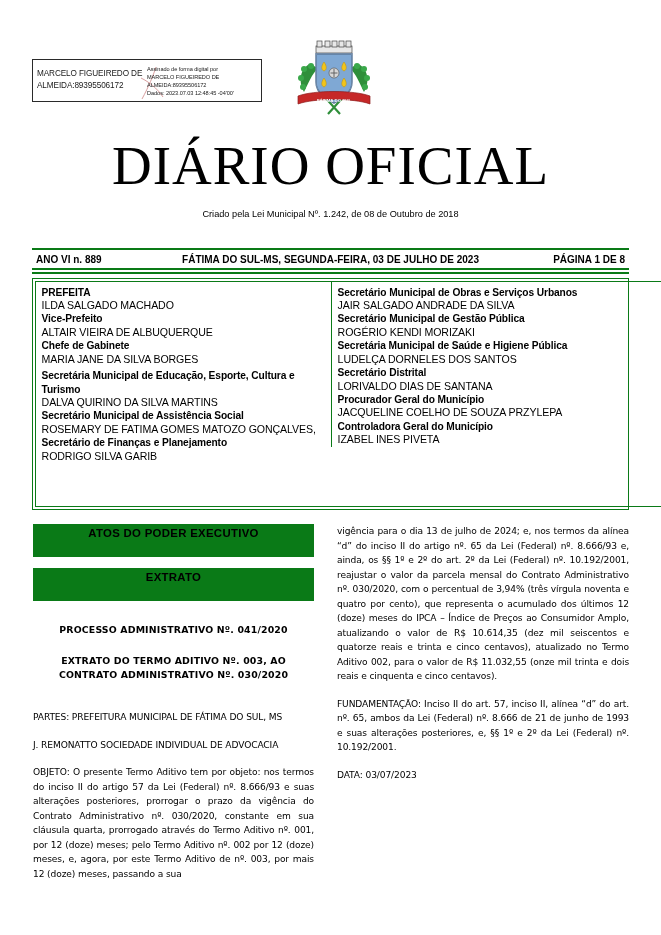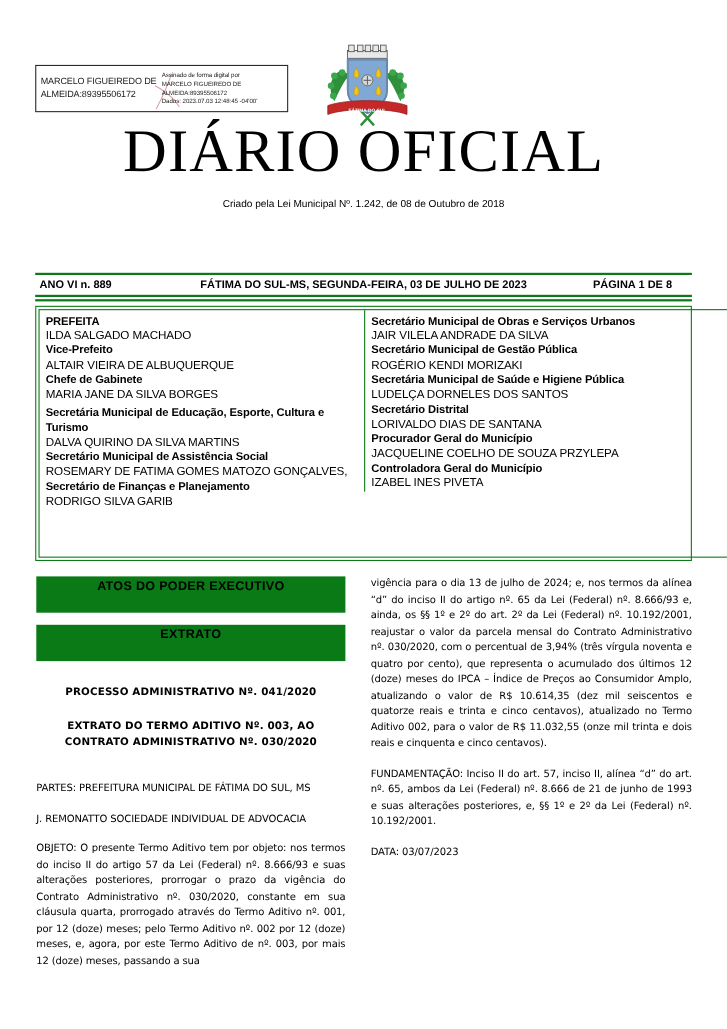--- a/index.html
+++ b/index.html
@@ -68,21 +68,21 @@
     left: 292px;
     top: 38px;
     width: 84px;
     height: 84px;
   }
 
   
   .masthead {
     position: absolute;
     left: 0;
-    top: 108px;
+    top: 137px;
     width: 661px;
     text-align: center;
   }
   .do-title {
     font-family: "Liberation Serif", "DejaVu Serif", serif;
     font-size: 55px;
     line-height: 58px;
     letter-spacing: 1px;
     font-weight: normal;
     margin: 0;
@@ -119,21 +119,21 @@
     width: 597px;
     height: 17px;
     font-size: 10px;
     font-weight: bold;
     line-height: 17px;
   }
   .infobar .ib-left { position: absolute; left: 4px; top: 0; }
   .infobar .ib-mid {
     position: absolute; left: 0; top: 0; width: 597px; text-align: center;
   }
-  .infobar .ib-right { position: absolute; right: 18px; top: 0; }
+  .infobar .ib-right { position: absolute; right: 4px; top: 0; }
 
   
   .officials {
     position: absolute;
     left: 32px;
     top: 278px;
     width: 597px;
     height: 232px;
     border: 1.6px solid #0a7a17;
     box-sizing: border-box;
@@ -300,21 +300,21 @@
         <div class="off-role">Secretária Municipal de Educação, Esporte, Cultura e Turismo</div>
         <div class="off-name">DALVA QUIRINO DA SILVA MARTINS</div>
         <div class="off-role">Secretário Municipal de Assistência Social</div>
         <div class="off-name">ROSEMARY DE FATIMA GOMES MATOZO GONÇALVES,</div>
         <div class="off-role">Secretário de Finanças e Planejamento</div>
         <div class="off-name">RODRIGO SILVA GARIB</div>
       </div>
 
       <div class="off-col off-col-right">
         <div class="off-role">Secretário Municipal de Obras e Serviços Urbanos</div>
-        <div class="off-name">JAIR VILELA ANDRADE DA SILVA</div>
+        <div class="off-name">JAIR SALGADO ANDRADE DA SILVA</div>
         <div class="off-role">Secretário Municipal de Gestão Pública</div>
         <div class="off-name">ROGÉRIO KENDI MORIZAKI</div>
         <div class="off-role">Secretária Municipal de Saúde e Higiene Pública</div>
         <div class="off-name">LUDELÇA DORNELES DOS SANTOS</div>
         <div class="off-role">Secretário Distrital</div>
         <div class="off-name">LORIVALDO DIAS DE SANTANA</div>
         <div class="off-role">Procurador Geral do Município</div>
         <div class="off-name">JACQUELINE COELHO DE SOUZA PRZYLEPA</div>
         <div class="off-role">Controladora Geral do Município</div>
         <div class="off-name">IZABEL INES PIVETA</div>

